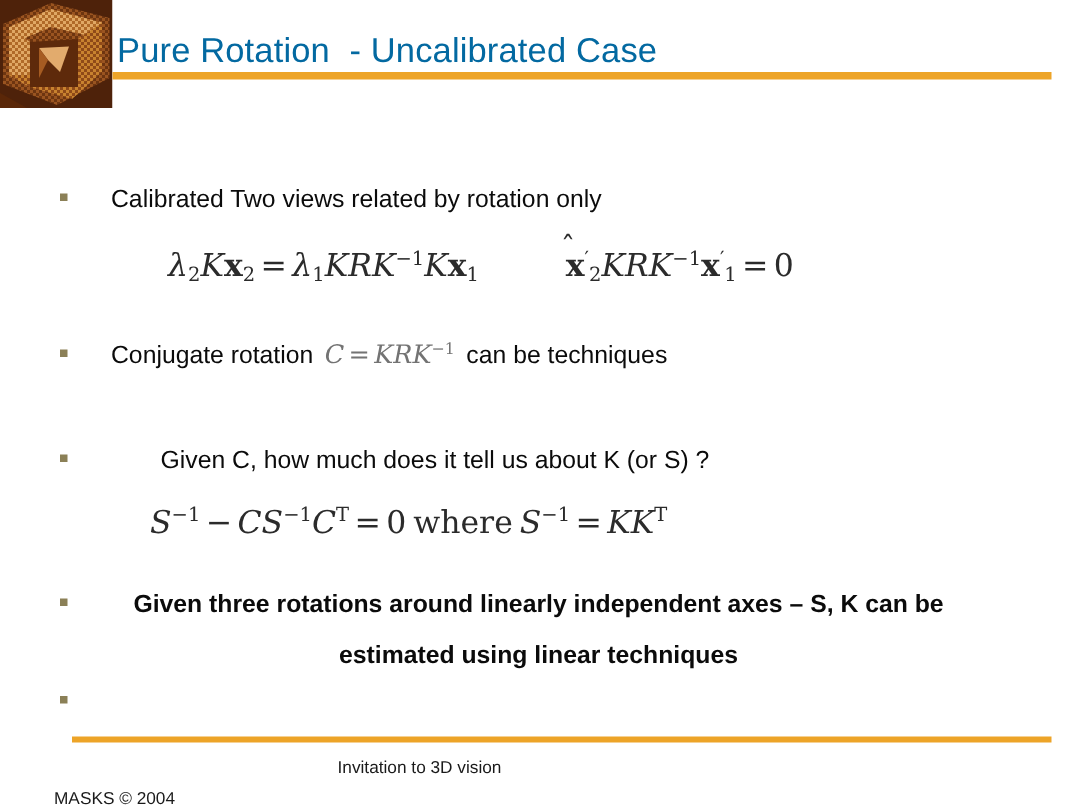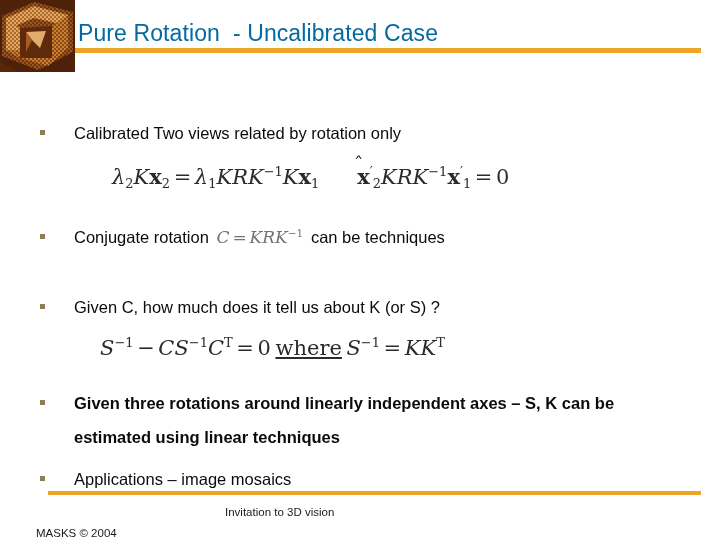--- a/index.html
+++ b/index.html
@@ -45,20 +45,21 @@
     width: 626px;
     height: 5px;
     background: #eda428;
   }
 
   
   .bullet-row {
     position: absolute;
     display: flex;
     align-items: baseline;
+    text-align: center;
   }
   .bullet-marker {
     width: 5px;
     height: 5px;
     background: #8b8057;
     flex: 0 0 auto;
     margin-right: 29px;
     position: relative;
     top: -4px;
   }
@@ -68,21 +69,21 @@
     color: #0b0b0b;
     white-space: nowrap;
   }
   .bullet-text.wrap {
     white-space: normal;
     width: 570px;
   }
 
   #bullet-1 { left: 40px; top: 122px; }
   #bullet-2 { left: 40px; top: 226px; }
-  #bullet-3 { left: 40px; top: 296px; }
+  #bullet-3 { left: 40px; top: 296px; gap: 33px; }
   #bullet-4 { left: 40px; top: 386px; font-weight: bold; }
   #bullet-5 { left: 40px; top: 468px; }
 
   #bullet-4 .bullet-text { line-height: 34px; }
 
   
   .math {
     font-family: "DejaVu Serif", serif;
     color: #2b2b2b;
     white-space: nowrap;
@@ -115,33 +116,32 @@
     line-height: 1;
   }
 
   #eq-row-1 {
     position: absolute;
     left: 112px;
     top: 164px;
     font-size: 21px;
   }
   #eq-1 { display: inline-block; }
-  #eq-2 { display: inline-block; margin-left: 32px; }
+  #eq-2 { display: inline-block; margin-left: 52px; }
 
   #eq-row-2 {
     position: absolute;
     left: 100px;
     top: 336px;
     font-size: 21px;
   }
   #eq-3 .word {
     font-family: "DejaVu Serif", serif;
     font-style: normal;
     padding: 0 0.22em;
-    text-decoration: underline;
   }
 
   .inline-math {
     font-family: "DejaVu Serif", serif;
     font-size: 17px;
     color: #737373;
     padding: 0 0.18em;
     white-space: nowrap;
   }
   .inline-math .it { font-style: italic; }
@@ -252,18 +252,17 @@
   </span>
 </div>
 
 <div class="bullet-row" id="bullet-4">
   <span class="bullet-marker"></span>
   <span class="bullet-text wrap">Given three rotations around linearly independent  axes – S, K can be estimated using linear techniques</span>
 </div>
 
 <div class="bullet-row" id="bullet-5">
   <span class="bullet-marker"></span>
-  <span class="bullet-text">Applications – image mosaics</span>
 </div>
 
 <div id="footer-rule"></div>
 <div id="footer-left">MASKS © 2004</div>
 <div id="footer-center">Invitation to 3D vision</div>
 
 </body></html>

